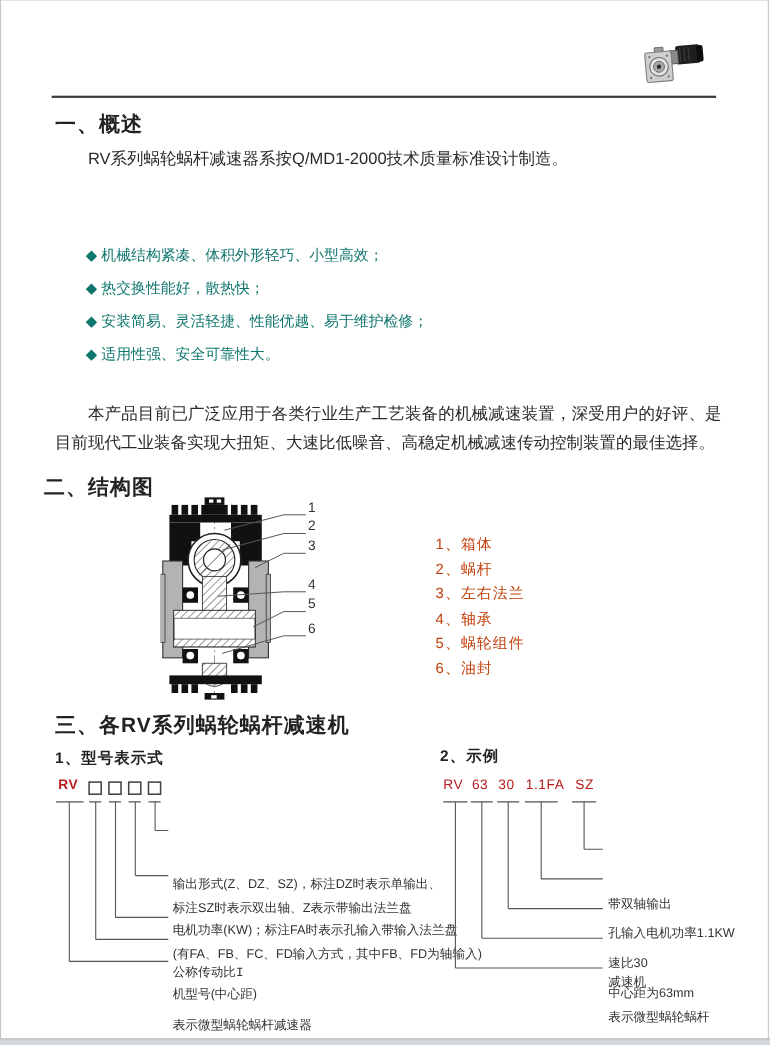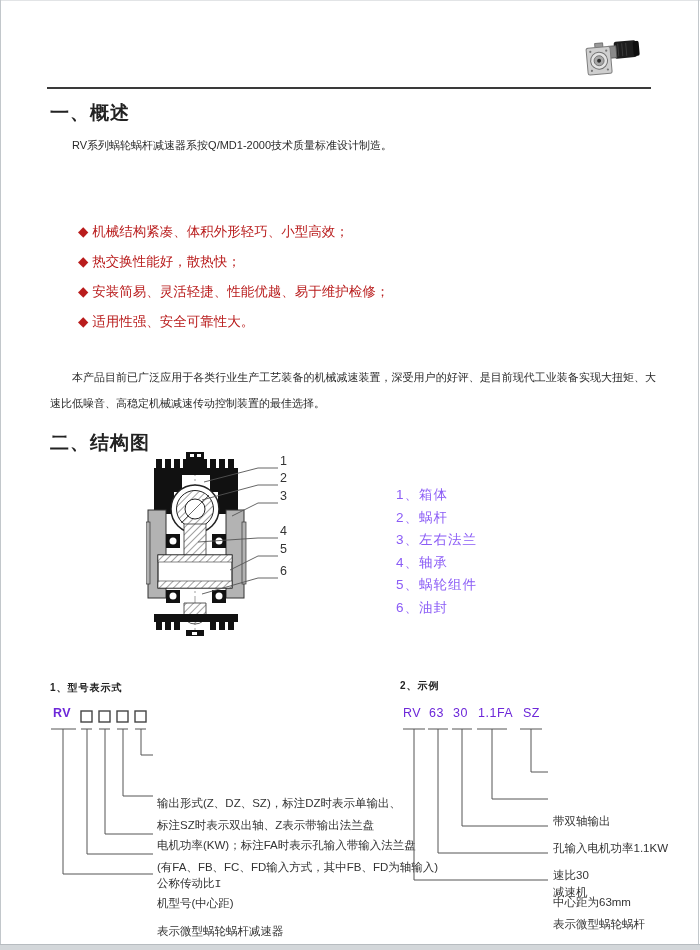--- a/index.html
+++ b/index.html
@@ -5,30 +5,30 @@
   html,body{margin:0;padding:0;background:#ffffff;}
   body{font-family:"Liberation Sans","DejaVu Sans",sans-serif;}
   .page{position:relative;width:700px;height:950px;background:#fff;overflow:hidden;color:#2a2a2a;}
   .abs{position:absolute;}
   .edge-l{left:0;top:0;width:1px;height:950px;background:#c2c7cb;}
   .edge-r{left:698px;top:0;width:1px;height:950px;background:#c2c7cb;}
   .edge-t{left:0;top:0;width:700px;height:1px;background:#e2e4e6;}
   .footer-strip{left:0;top:944px;width:700px;height:6px;background:#d3d7da;border-top:1px solid #b7bcc0;}
   .rule{left:47px;top:87px;width:604px;height:2px;background:#3a3a3a;}
   .h1{font-size:19px;font-weight:bold;color:#222;letter-spacing:1px;}
-  .sub{font-size:10px;font-weight:bold;color:#222;letter-spacing:1px;}
-  .body-text{font-size:11px;line-height:26px;color:#2a2a2a;text-align:justify;}
+  .sub{font-size:14px;font-weight:bold;color:#222;letter-spacing:1px;}
+  .body-text{font-size:15px;line-height:26px;color:#2a2a2a;text-align:justify;}
   .indent{text-indent:2em;}
   .bullets{left:78px;top:217px;width:560px;}
-  .bullet{font-size:13.5px;line-height:30px;color:#b91c1c;white-space:nowrap;}
+  .bullet{font-size:13.5px;line-height:30px;color:#0f766e;white-space:nowrap;}
   .legend{left:396px;top:484px;}
-  .legend div{font-size:13.5px;line-height:22.6px;color:#8b5cf6;letter-spacing:1px;}
+  .legend div{font-size:13.5px;line-height:22.6px;color:#c2410c;letter-spacing:1px;}
   .callout-num{font-size:12.5px;color:#333;}
   .tree-label{font-size:11.5px;color:#333;white-space:nowrap;margin-top:48px;}
-  .code{font-size:12.5px;color:#6d28d9;letter-spacing:0.5px;}
+  .code{font-size:12.5px;color:#b91c1c;letter-spacing:0.5px;}
   svg{display:block;}
 </style>
 </head>
 <body>
 
 <div class="page">
 
   <div class="abs edge-t"></div>
   <div class="abs edge-l"></div>
   <div class="abs edge-r"></div>
@@ -61,21 +61,21 @@
 
   <div class="abs bullets">
     <div class="bullet">◆ 机械结构紧凑、体积外形轻巧、小型高效；</div>
     <div class="bullet">◆ 热交换性能好，散热快；</div>
     <div class="bullet">◆ 安装简易、灵活轻捷、性能优越、易于维护检修；</div>
     <div class="bullet">◆ 适用性强、安全可靠性大。</div>
   </div>
 
   <div class="abs body-text indent" style="left:50px;top:364px;width:606px;">本产品目前已广泛应用于各类行业生产工艺装备的机械减速装置，深受用户的好评、是目前现代工业装备实现大扭矩、大速比低噪音、高稳定机械减速传动控制装置的最佳选择。</div>
 
-  <div class="abs h1" style="left:50px;top:430px;">二、结构图</div>
+  <div class="abs h1" style="left:40px;top:430px;">二、结构图</div>
 
   <svg class="abs" style="left:146px;top:452px;" width="150" height="185" viewBox="0 0 150 185">
     <defs>
       <pattern id="hx" width="5" height="5" patternTransform="rotate(45)" patternUnits="userSpaceOnUse">
         <rect width="5" height="5" fill="#ffffff"></rect>
         <line x1="0" y1="0" x2="0" y2="5" stroke="#555" stroke-width="1.1"></line>
       </pattern>
     </defs>
 
     <line x1="49" y1="0" x2="49" y2="185" stroke="#777" stroke-width="0.7" stroke-dasharray="8 3 2 3"></line>
@@ -166,20 +166,21 @@
 
   <div class="abs legend">
     <div>1、箱体</div>
     <div>2、蜗杆</div>
     <div>3、左右法兰</div>
     <div>4、轴承</div>
     <div>5、蜗轮组件</div>
     <div>6、油封</div>
   </div>
 
+  <div class="abs h1" style="left:50px;top:646px;">三、各RV系列蜗轮蜗杆减速机</div>
   <div class="abs sub" style="left:50px;top:681px;">1、型号表示式</div>
   <div class="abs sub" style="left:400px;top:679px;">2、示例</div>
 
   <span class="abs code" style="left:53px;top:706px;font-weight:bold;">RV</span>
   <svg class="abs" style="left:50px;top:706px;" width="106" height="175" viewBox="0 0 106 175">
     <g fill="#fff" stroke="#444" stroke-width="1.4">
       <rect x="31" y="5" width="11" height="11"></rect>
       <rect x="49" y="5" width="11" height="11"></rect>
       <rect x="67" y="5" width="11" height="11"></rect>
       <rect x="85" y="5" width="11" height="11"></rect>

